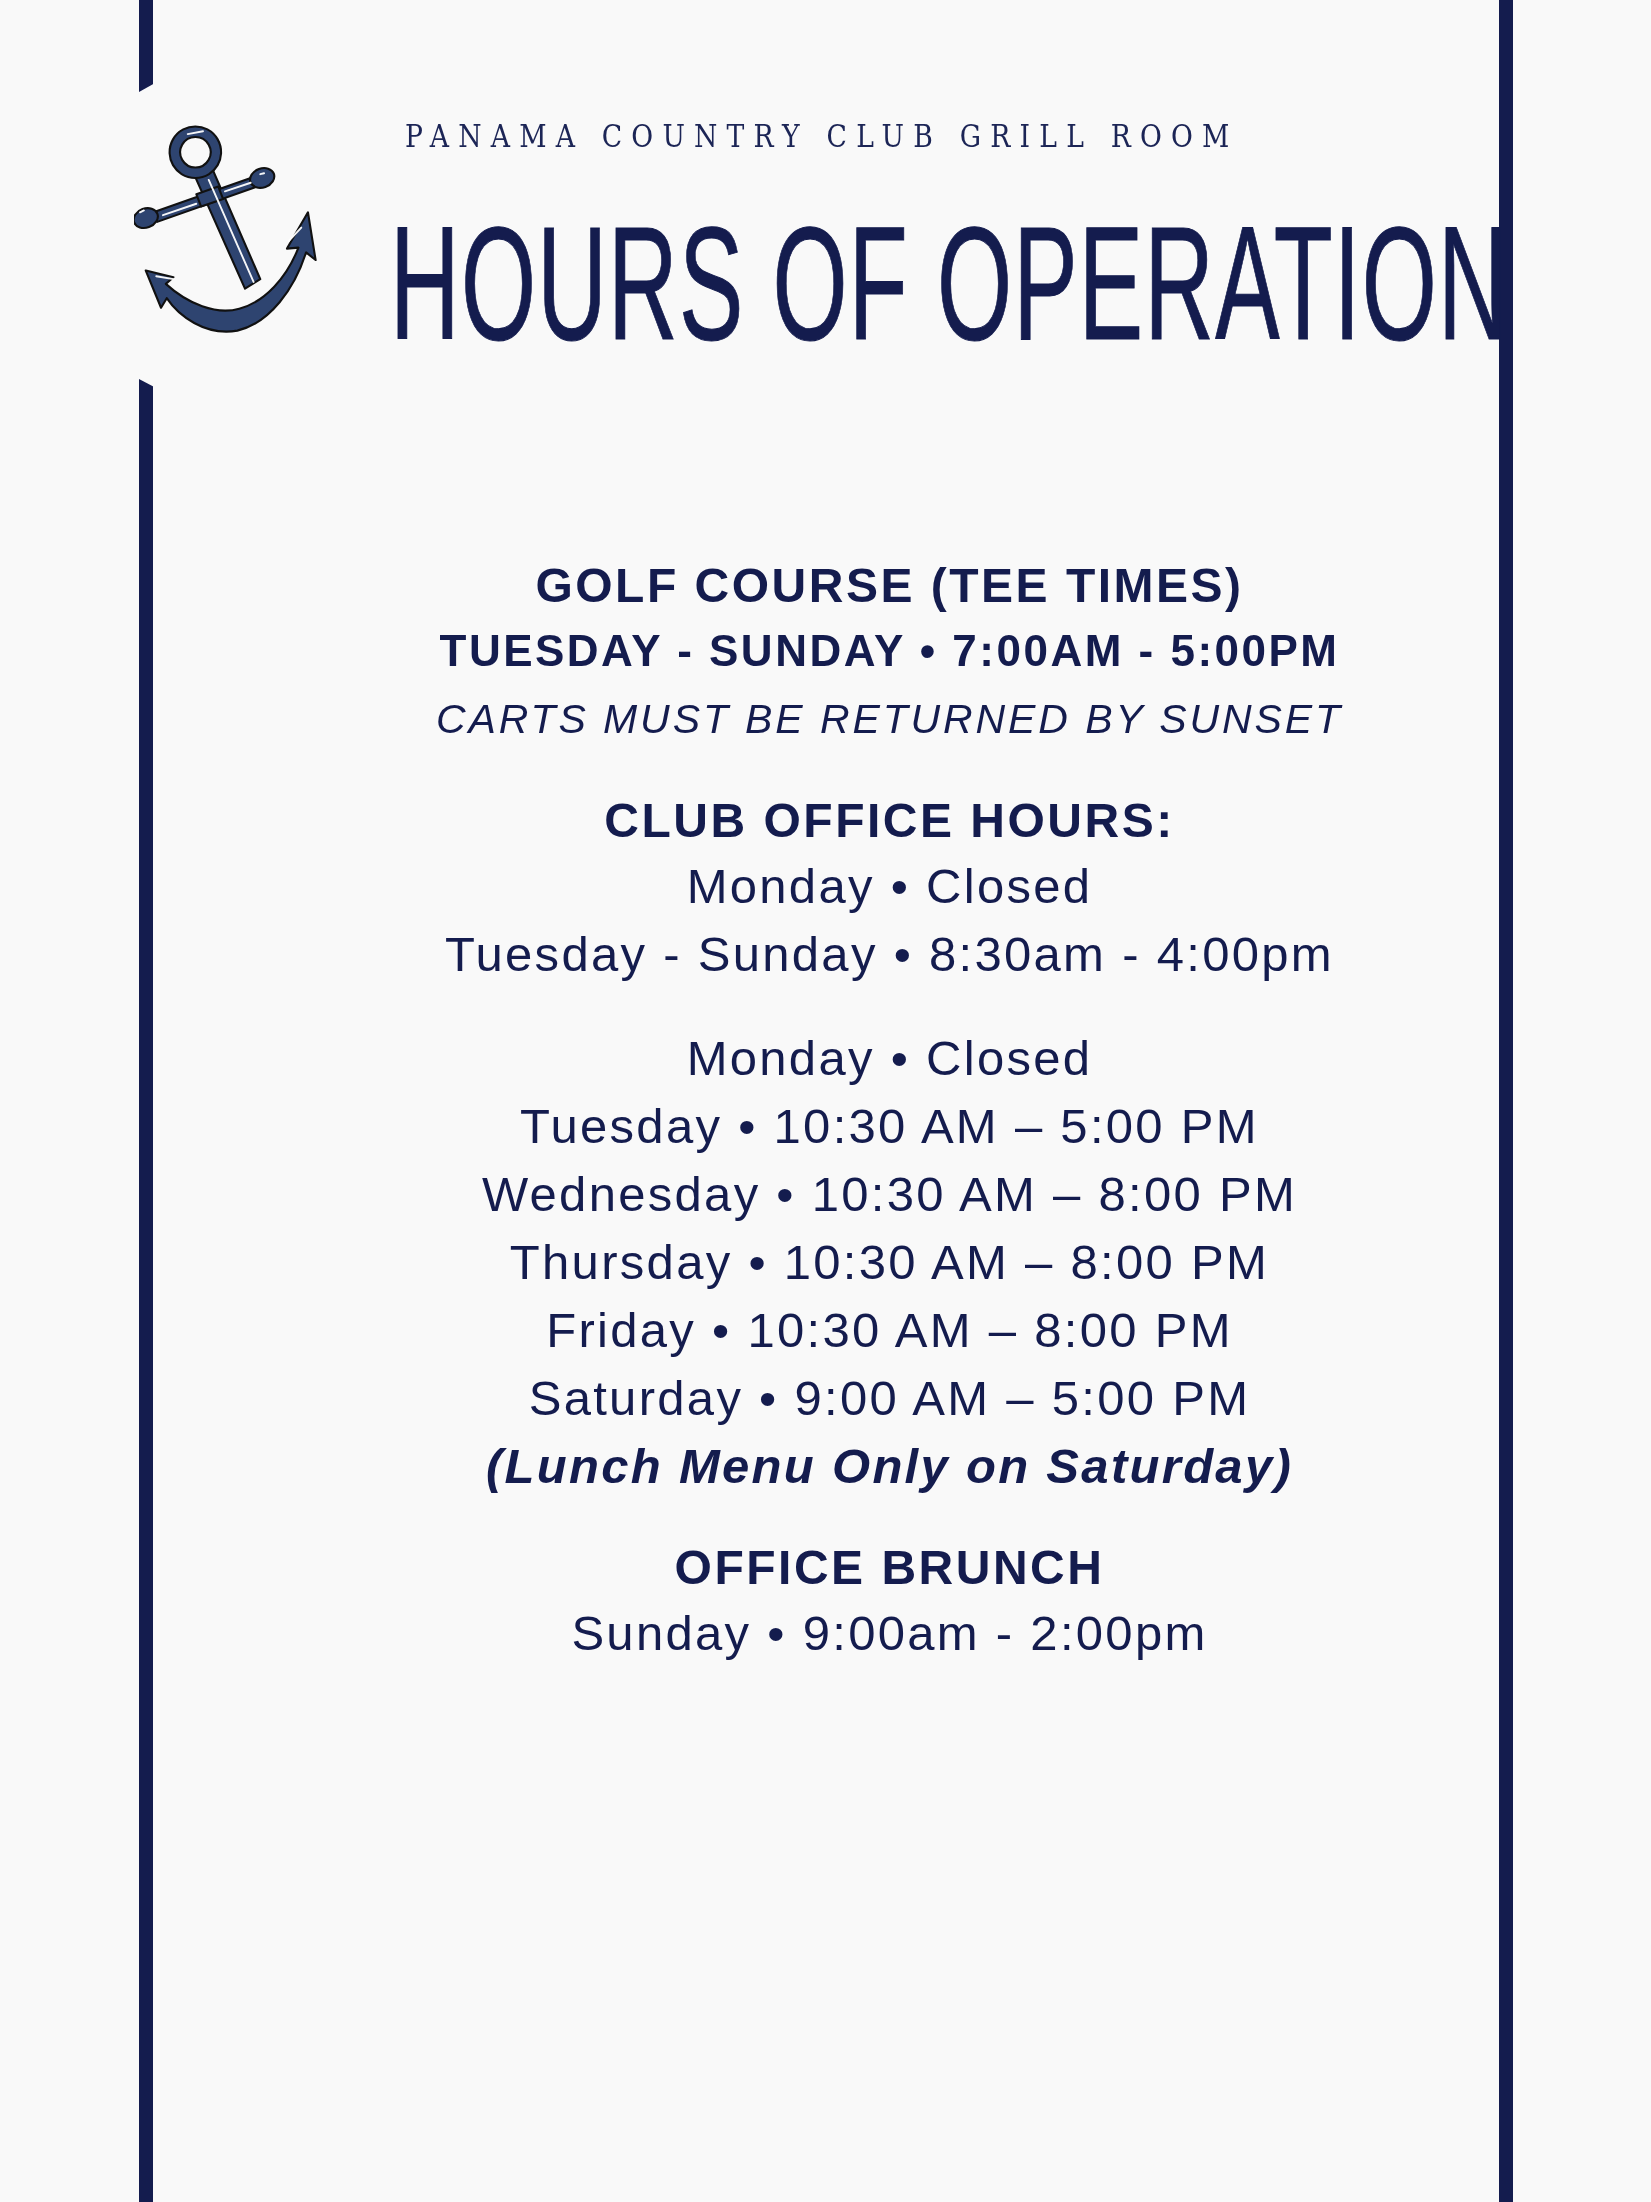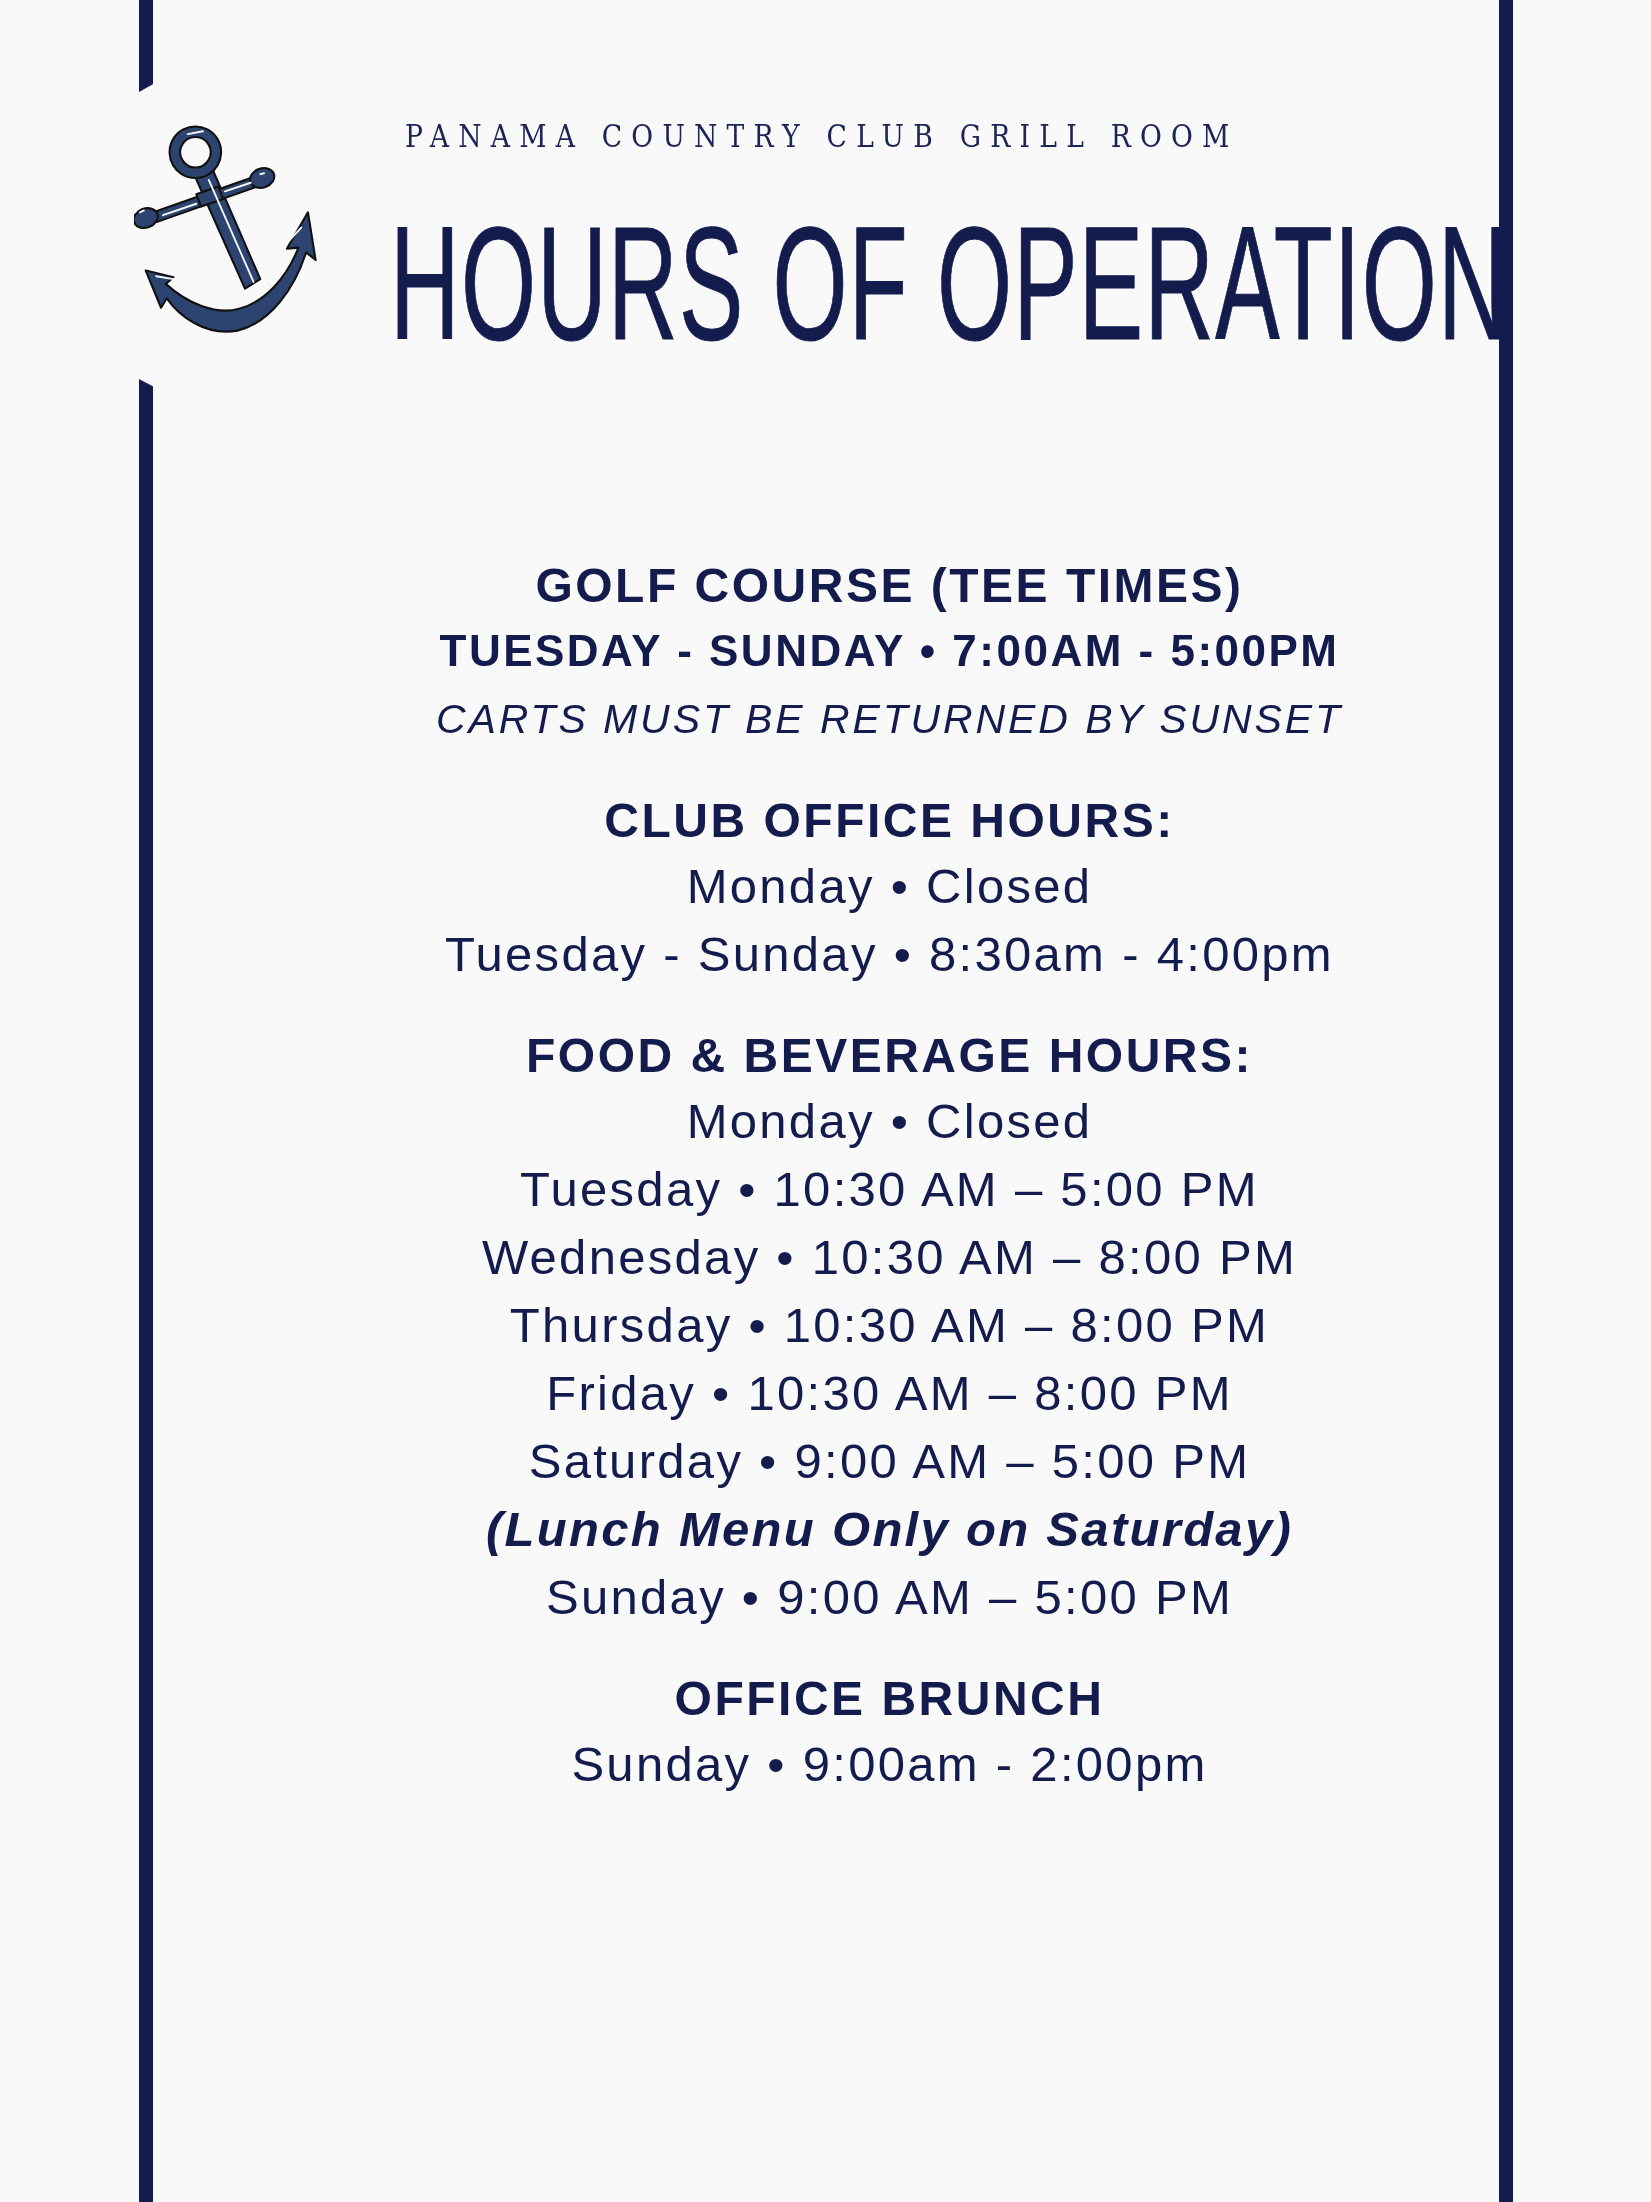--- a/index.html
+++ b/index.html
@@ -162,29 +162,27 @@
     <div class="line caps-italic">CARTS MUST BE RETURNED BY SUNSET</div>
   </div>
 
   <div class="section">
     <div class="section-heading">CLUB OFFICE HOURS:</div>
     <div class="line">Monday • Closed</div>
     <div class="line">Tuesday - Sunday • 8:30am - 4:00pm</div>
   </div>
 
   <div class="section">
-    <div class="section-heading">FOOD &amp; BEVERAGE HOURS:</div>
     <div class="line">Monday • Closed</div>
     <div class="line">Tuesday • 10:30 AM – 5:00 PM</div>
     <div class="line">Wednesday • 10:30 AM – 8:00 PM</div>
     <div class="line">Thursday • 10:30 AM – 8:00 PM</div>
     <div class="line">Friday • 10:30 AM – 8:00 PM</div>
     <div class="line">Saturday • 9:00 AM – 5:00 PM</div>
     <div class="line italic">(Lunch Menu Only on Saturday)</div>
-    <div class="line">Sunday • 9:00 AM – 5:00 PM</div>
   </div>
 
   <div class="section">
     <div class="section-heading">OFFICE BRUNCH</div>
     <div class="line">Sunday • 9:00am - 2:00pm</div>
   </div>
 
 
 </div>
 

